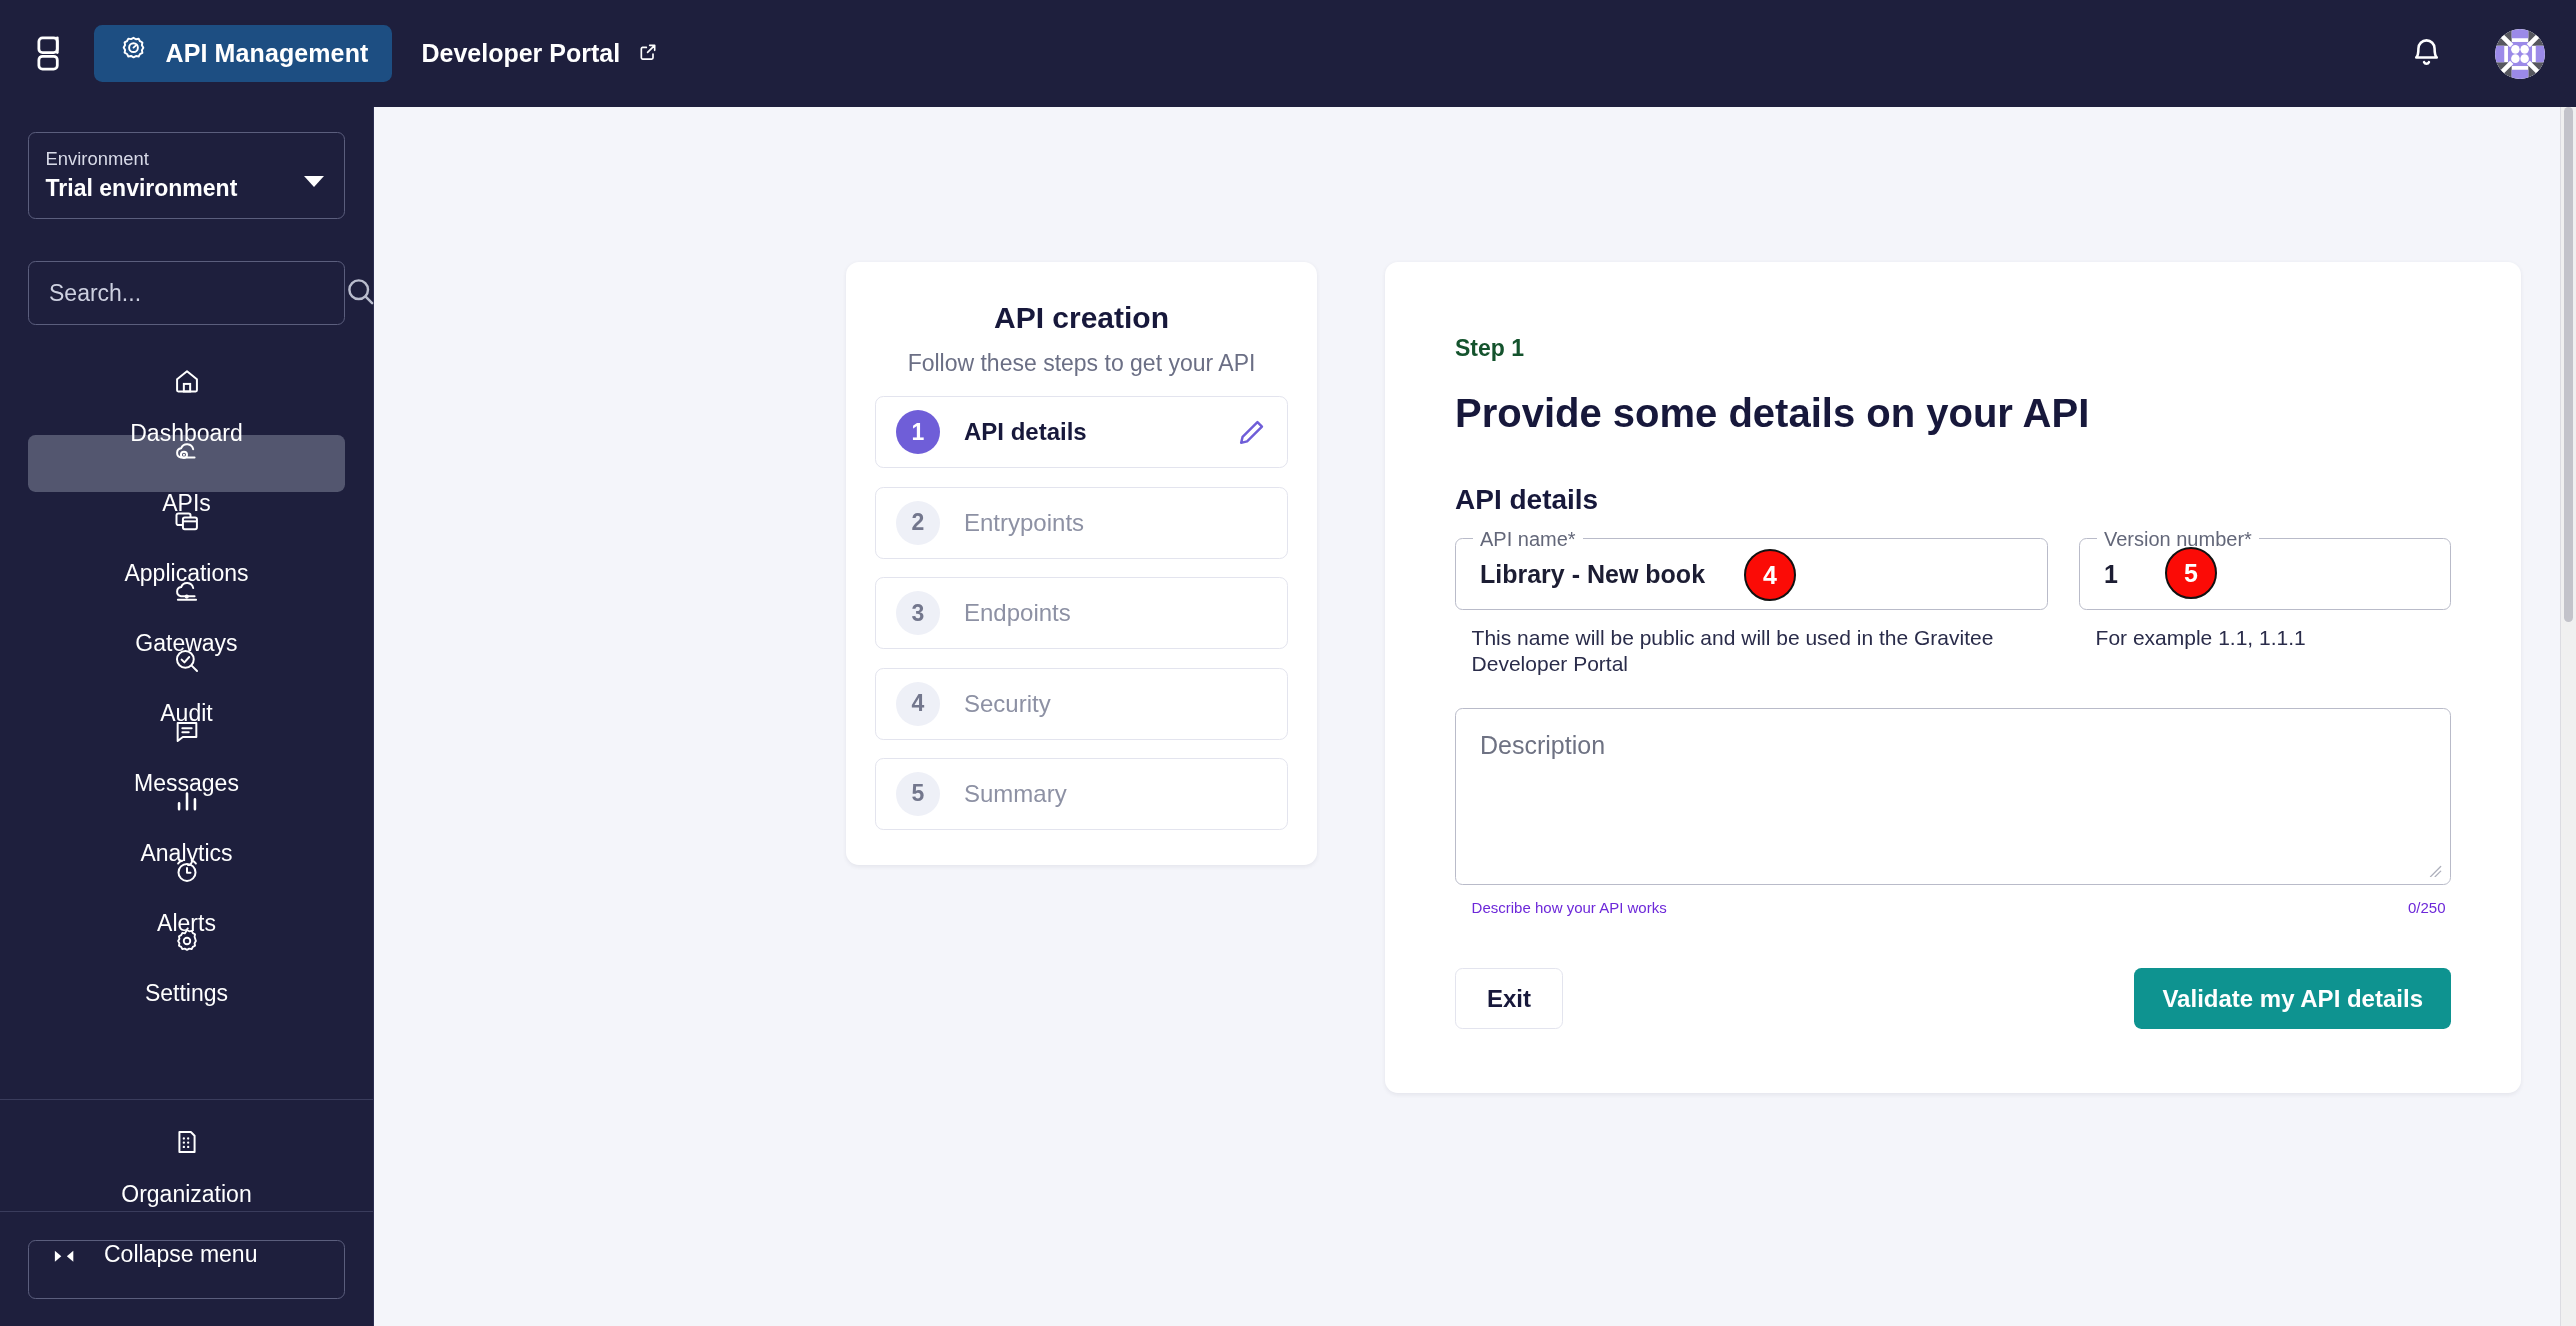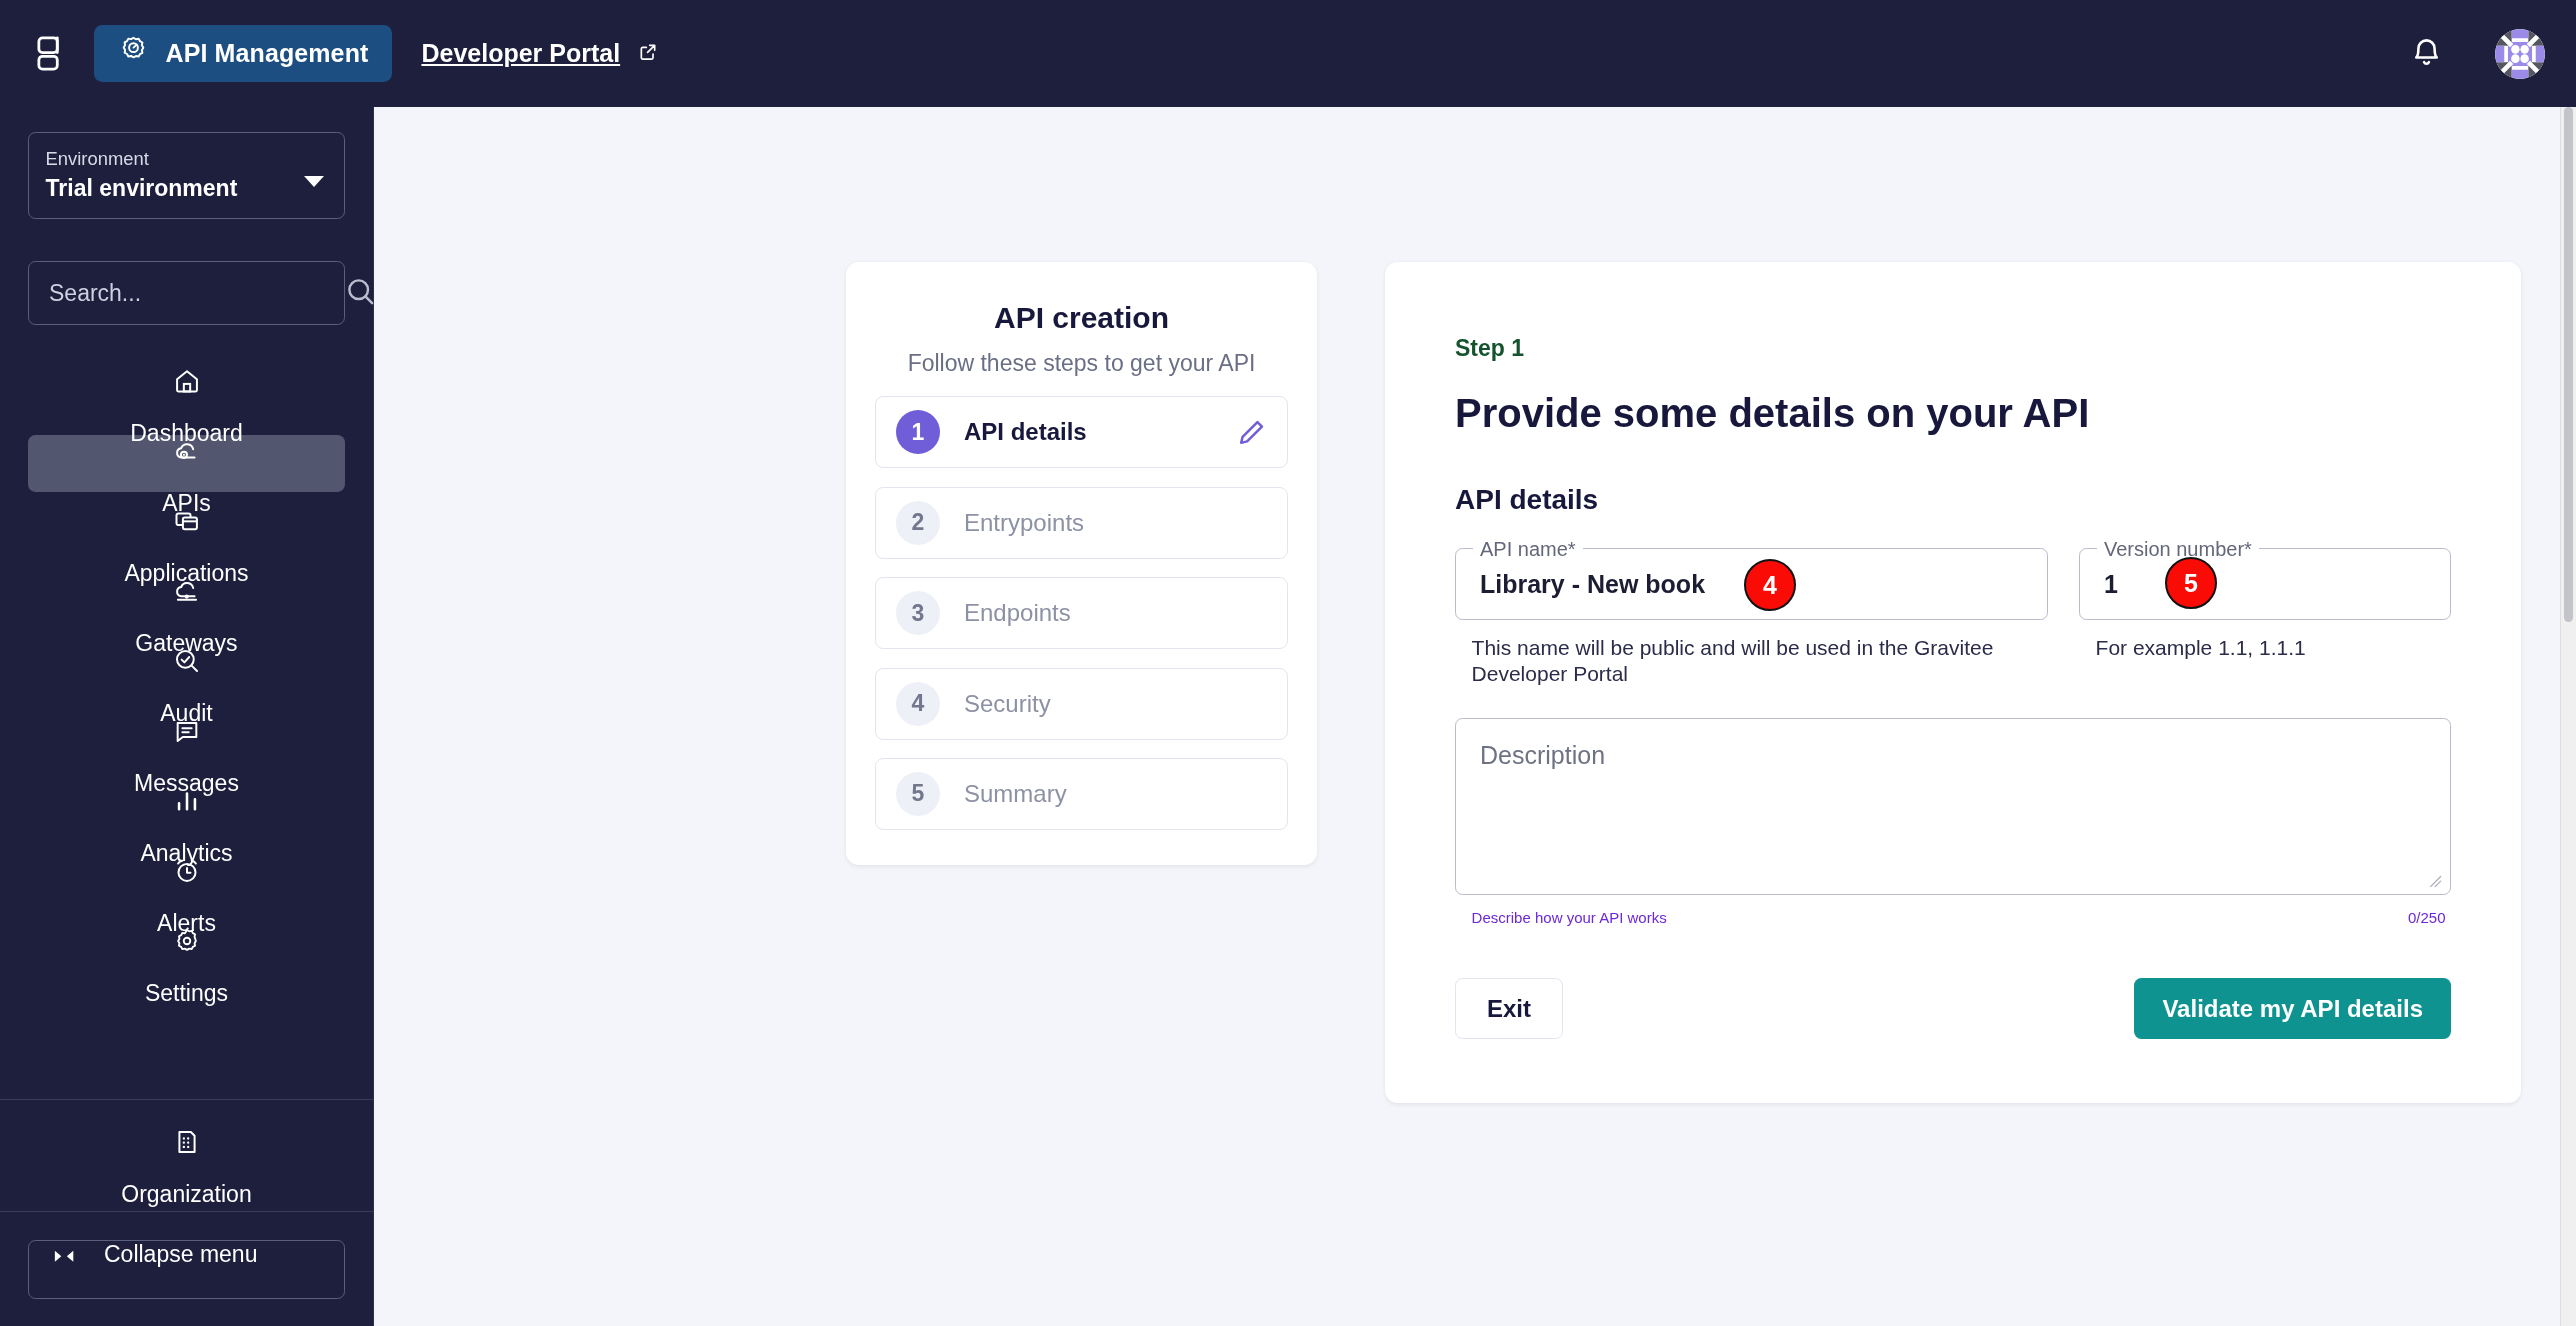--- a/index.html
+++ b/index.html
@@ -30,21 +30,20 @@
     background: #1d4e82; border-radius: 8.3px;
     color: #fff; font-size: 25px; font-weight: bold;
     letter-spacing: 0.1px;
     cursor: pointer;
   }
   .nav-plain {
     display: flex; align-items: flex-end; gap: 18px;
     margin-left: 29px;
     color: #fff; font-size: 25px; font-weight: bold;
     cursor: pointer;
-    text-decoration: underline;
   }
   .topbar-right {
     margin-left: auto; display: flex; align-items: center; gap: 52px;
   }
   .bell { cursor: pointer; }
   .avatar {
     width: 50px; height: 50px; border-radius: 50%;
     overflow: hidden; cursor: pointer;
     background: #8b8fa8;
   }
@@ -170,21 +169,21 @@
   }
   .form-h1 {
     font-size: 40px; font-weight: bold; color: #17183b;
     margin-top: 26px; line-height: 50px;
   }
   .form-h2 {
     font-size: 28px; font-weight: bold; color: #17183b;
     margin-top: 44px; line-height: 35px;
   }
 
-  .field-row { display: flex; gap: 31px; margin-top: 31px; align-items: flex-start; }
+  .field-row { display: flex; gap: 31px; margin-top: 21px; align-items: flex-start; }
   .fld { position: relative; }
   .fld.grow { flex: 1 1 auto; min-width: 0; }
   .fld.ver { width: 372px; flex: 0 0 372px; }
 
   .outline {
     border: 1.3px solid #b9bbc9; border-radius: 7.4px;
     height: 72px; display: flex; align-items: center;
     padding: 0 24px; background: #fff; position: relative;
     cursor: text;
   }

